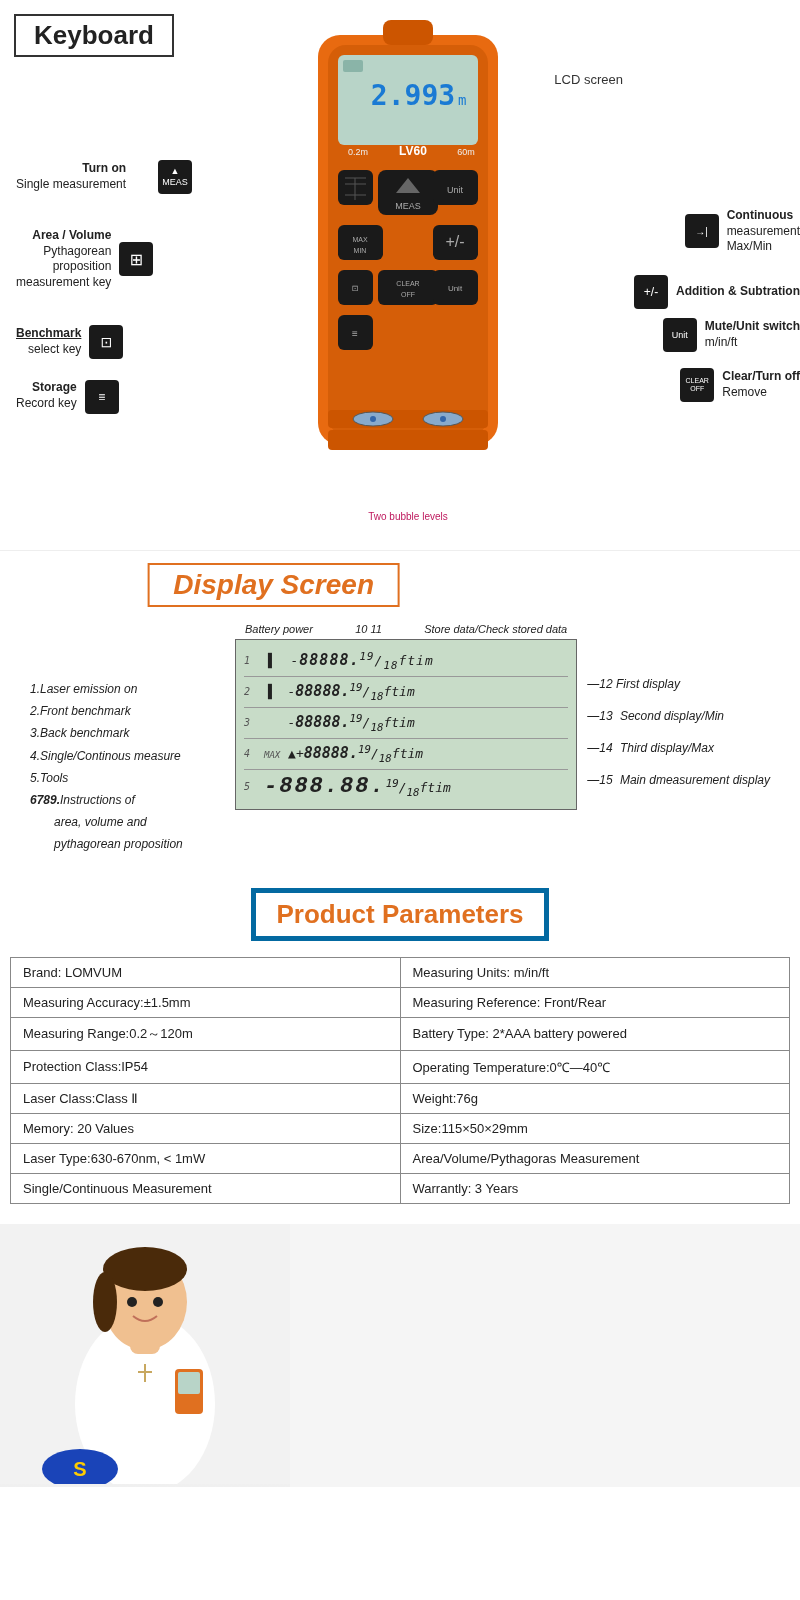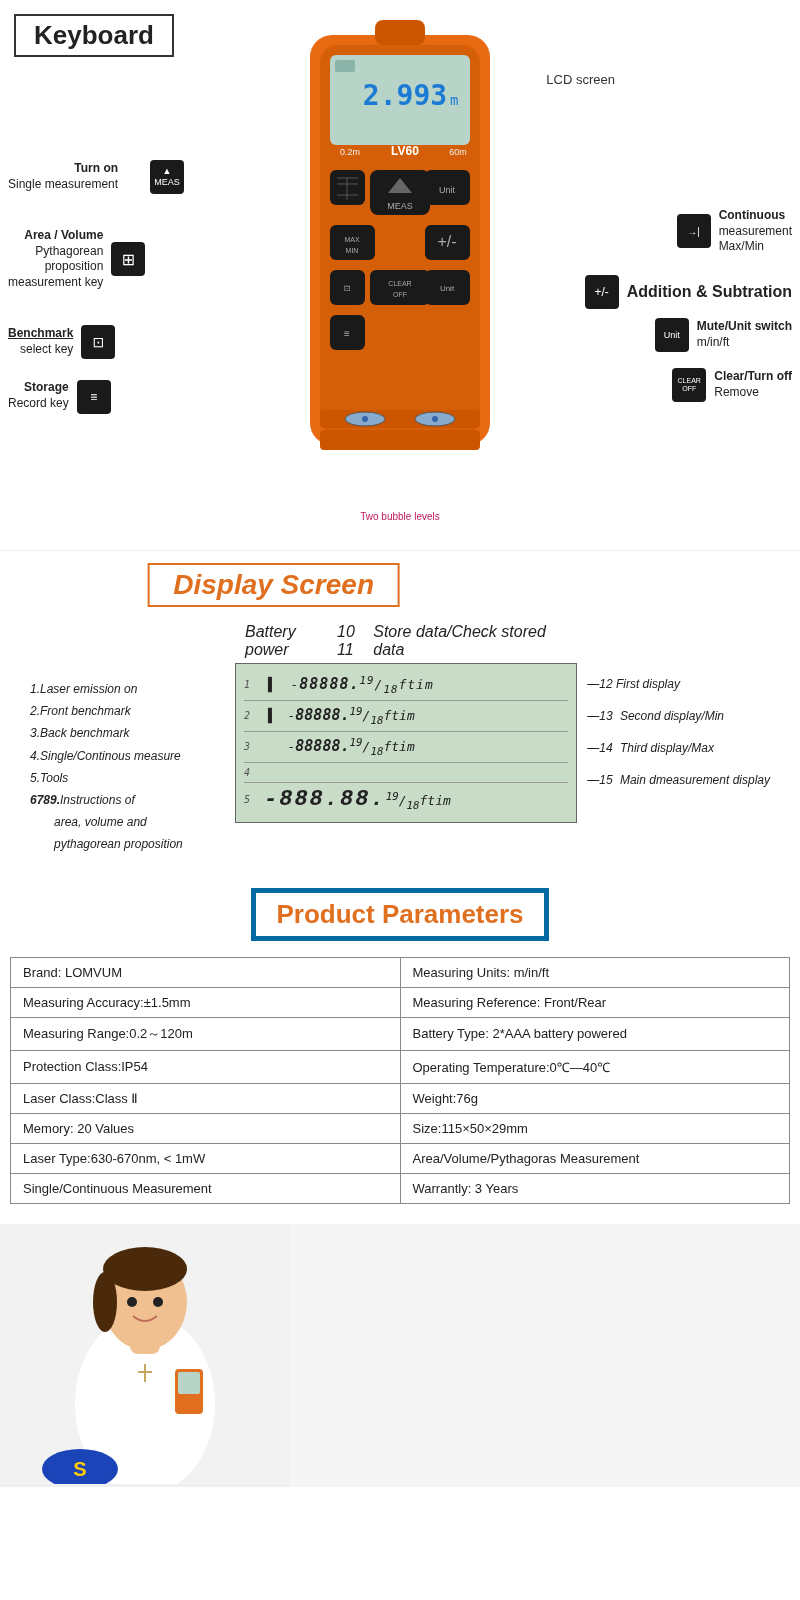--- a/index.html
+++ b/index.html
@@ -10,21 +10,21 @@
       font-size: 13px;
       color: #222;
     }
 
     
     .keyboard-section {
       position: relative;
       width: 736px;
       min-height: 530px;
       background: #fff;
-      padding: 10px 0;
+      padding: 10px 8px;
     }
     .keyboard-title-box {
       position: absolute;
       top: 14px;
       left: 14px;
       border: 2px solid #333;
       padding: 4px 18px;
       font-size: 26px;
       font-weight: bold;
       color: #222;
@@ -207,21 +207,21 @@
       <div style="width:34px;height:34px;background:#1a1a1a;border-radius:4px;display:flex;align-items:center;justify-content:center;color:white;font-size:10px;margin-right:8px;">→|</div>
       <div style="font-size:12px;line-height:1.3;">
         <div style="font-weight:bold;">Continuous</div>
         <div>measurement</div>
         <div>Max/Min</div>
       </div>
     </div>
 
     <div style="position:absolute;right:8px;top:265px;display:flex;align-items:center;">
       <div style="width:34px;height:34px;background:#1a1a1a;border-radius:4px;display:flex;align-items:center;justify-content:center;color:white;font-size:12px;margin-right:8px;">+/-</div>
-      <div style="font-size:16px;line-height:1.3;">
+      <div style="font-size:12px;line-height:1.3;">
         <div style="font-weight:bold;">Addition &amp; Subtration</div>
       </div>
     </div>
 
     <div style="position:absolute;right:8px;top:308px;display:flex;align-items:center;">
       <div style="width:34px;height:34px;background:#1a1a1a;border-radius:4px;display:flex;align-items:center;justify-content:center;color:white;font-size:9px;text-align:center;margin-right:8px;">Unit</div>
       <div style="font-size:12px;line-height:1.3;">
         <div style="font-weight:bold;">Mute/Unit switch</div>
         <div>m/in/ft</div>
       </div>
@@ -254,21 +254,21 @@
       <div>3.Back benchmark</div>
       <div>4.Single/Continous measure</div>
       <div>5.Tools</div>
       <div><span style="font-weight:bold;">6789.</span>Instructions of</div>
       <div style="padding-left:24px;">area, volume and</div>
       <div style="padding-left:24px;">pythagorean proposition</div>
     </div>
 
     <div style="flex:1;">
 
-      <div style="font-size:16px;display:flex;justify-content:space-between;margin-bottom:4px;padding:0 10px;">
+      <div style="font-size:11px;display:flex;justify-content:space-between;margin-bottom:4px;padding:0 10px;">
         <span>Battery power</span>
         <span>10  11</span>
         <span>Store data/Check stored data</span>
       </div>
 
       <div style="border:1.5px solid #666;background:#c8dcc8;padding:6px 8px;">
 
         <div style="display:flex;align-items:center;border-bottom:1px solid #999;padding:4px 0;font-family:monospace;">
           <span style="width:20px;font-size:10px;color:#555;">1</span>
           <span style="flex:1;font-size:13px;letter-spacing:1px;">
@@ -285,20 +285,23 @@
 
         <div style="display:flex;align-items:center;border-bottom:1px solid #999;padding:4px 0;font-family:monospace;">
           <span style="width:20px;font-size:10px;color:#555;">3</span>
           <span style="flex:1;font-size:13px;">
             &nbsp;&nbsp;&nbsp;-<b style="font-size:15px;">88888.</b><sup>19</sup>/<sub>18</sub>ftim
           </span>
         </div>
 
         <div style="display:flex;align-items:center;border-bottom:1px solid #999;padding:4px 0;font-family:monospace;">
           <span style="width:20px;font-size:10px;color:#555;">4</span>
+          <span style="flex:1;font-size:13px;">
+            <span style="font-size:9px;color:#555;">MAX</span>&nbsp;▲+<b style="font-size:15px;">88888.</b><sup>19</sup>/<sub>18</sub>ftim
+          </span>
         </div>
 
         <div style="display:flex;align-items:center;padding:4px 0;font-family:monospace;">
           <span style="width:20px;font-size:10px;color:#555;">5</span>
           <span style="flex:1;">
             <b style="font-size:22px;font-family:'Courier New',monospace;letter-spacing:2px;">-888.88.</b><sup>19</sup>/<sub>18</sub>ftim
           </span>
         </div>
       </div>
     </div>

